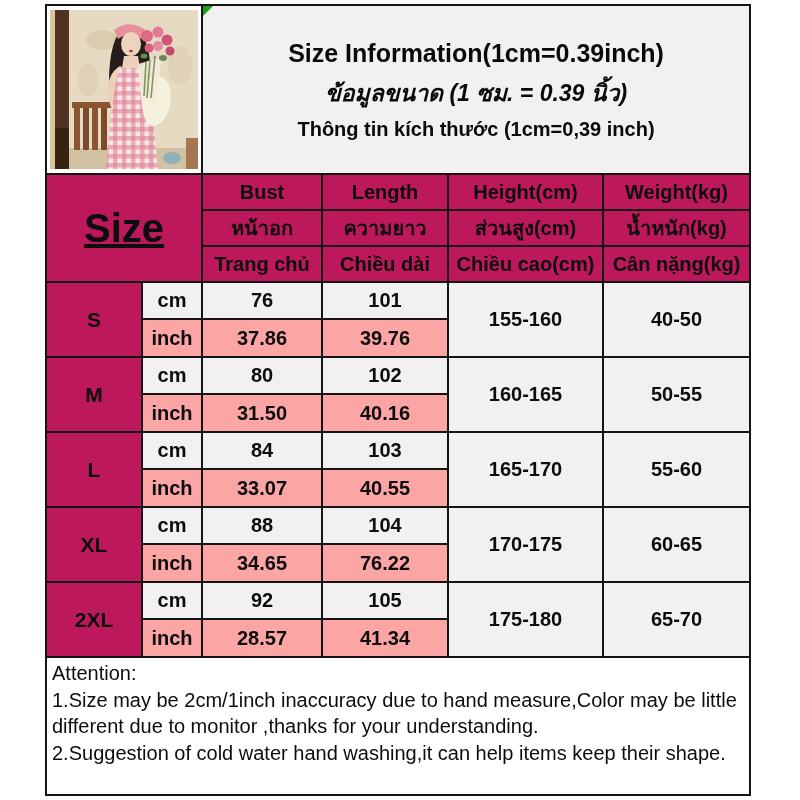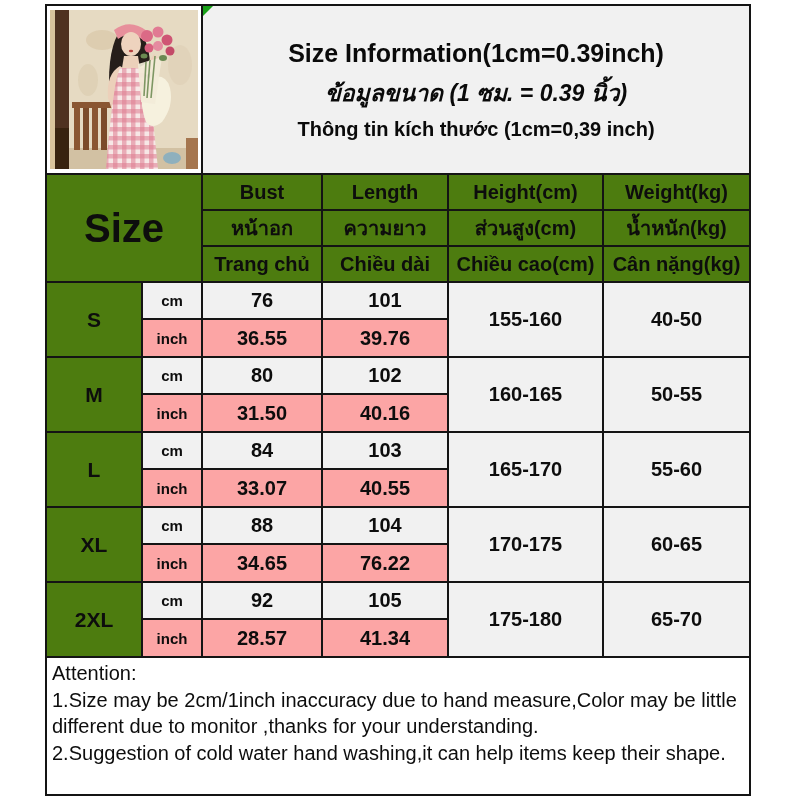--- a/index.html
+++ b/index.html
@@ -17,21 +17,21 @@
     padding:0; overflow:hidden;
   }
   .c1{width:96px}.c2{width:60px}.c3{width:120px}.c4{width:126px}.c5{width:155px}.c6{width:147px}
 
   tr.top-row   { height:167px;margin-top:10px; }
   tr.hrow      { height:36px; }
   tr.drow-cm   { height:37px; }
   tr.drow-inch { height:38px; }
   tr.att-row   { height:138px;border-radius:28px; }
 
-  .bg-gray  { background:#4d7c0f; }
+  .bg-gray  { background:#be185d; }
   .bg-lgray { background:#f1f1f1; }
   .bg-white { background:#fca5a5; }
 
   .photo-cell { background:#ffffff; padding:3px; }
   .photo-wrap { width:148px; height:159px; margin:0 auto; overflow:hidden; }
   .photo-wrap svg { display:block; }
 
   .title-cell { background:#f1f1f1; }
   .title-inner {
     position:relative; width:100%; height:167px;
@@ -39,24 +39,24 @@
   }
   .corner-marker {
     position:absolute; top:0; left:0; width:0; height:0;
     border-top:10px solid #18a018; border-right:10px solid transparent;
   }
   .t-line { font-weight:bold; color:#0a0a0a; }
   .t-en { font-size:25px; }
   .t-th { font-size:23px; margin-top:7px;font-style:italic; }
   .t-vi { font-size:20px; margin-top:7px; }
 
-  .size-big  { font-size:40px; font-weight:bold; }
+  .size-big  { font-size:40px; font-weight:bold;text-decoration:underline; }
   .hdr       { font-size:20px; font-weight:bold; }
   .size-lbl  { font-size:21px; font-weight:bold; }
-  .unit-lbl  { font-size:15px; font-weight:bold; }
+  .unit-lbl  { font-size:20px; font-weight:bold; }
   .val       { font-size:20px; font-weight:bold; }
 
   .attention-cell {
     background:#ffffff; text-align:left !important; vertical-align:top !important;
     padding:2px 8px 0 5px !important;
   }
   .attention-cell .att-line { font-size:20px; font-weight:normal; line-height:1.33; }
 </style>
 </head>
 <body>
@@ -166,21 +166,21 @@
   <tr class="drow-cm">
     <td class="bg-gray size-lbl" rowspan="2">S</td>
     <td class="bg-lgray unit-lbl">cm</td>
     <td class="bg-lgray val">76</td>
     <td class="bg-lgray val">101</td>
     <td class="bg-lgray val" rowspan="2">155-160</td>
     <td class="bg-lgray val" rowspan="2">40-50</td>
   </tr>
   <tr class="drow-inch">
     <td class="bg-white unit-lbl">inch</td>
-    <td class="bg-white val">36.55</td>
+    <td class="bg-white val">37.86</td>
     <td class="bg-white val">39.76</td>
   </tr>
 
   <tr class="drow-cm">
     <td class="bg-gray size-lbl" rowspan="2">M</td>
     <td class="bg-lgray unit-lbl">cm</td>
     <td class="bg-lgray val">80</td>
     <td class="bg-lgray val">102</td>
     <td class="bg-lgray val" rowspan="2">160-165</td>
     <td class="bg-lgray val" rowspan="2">50-55</td>

